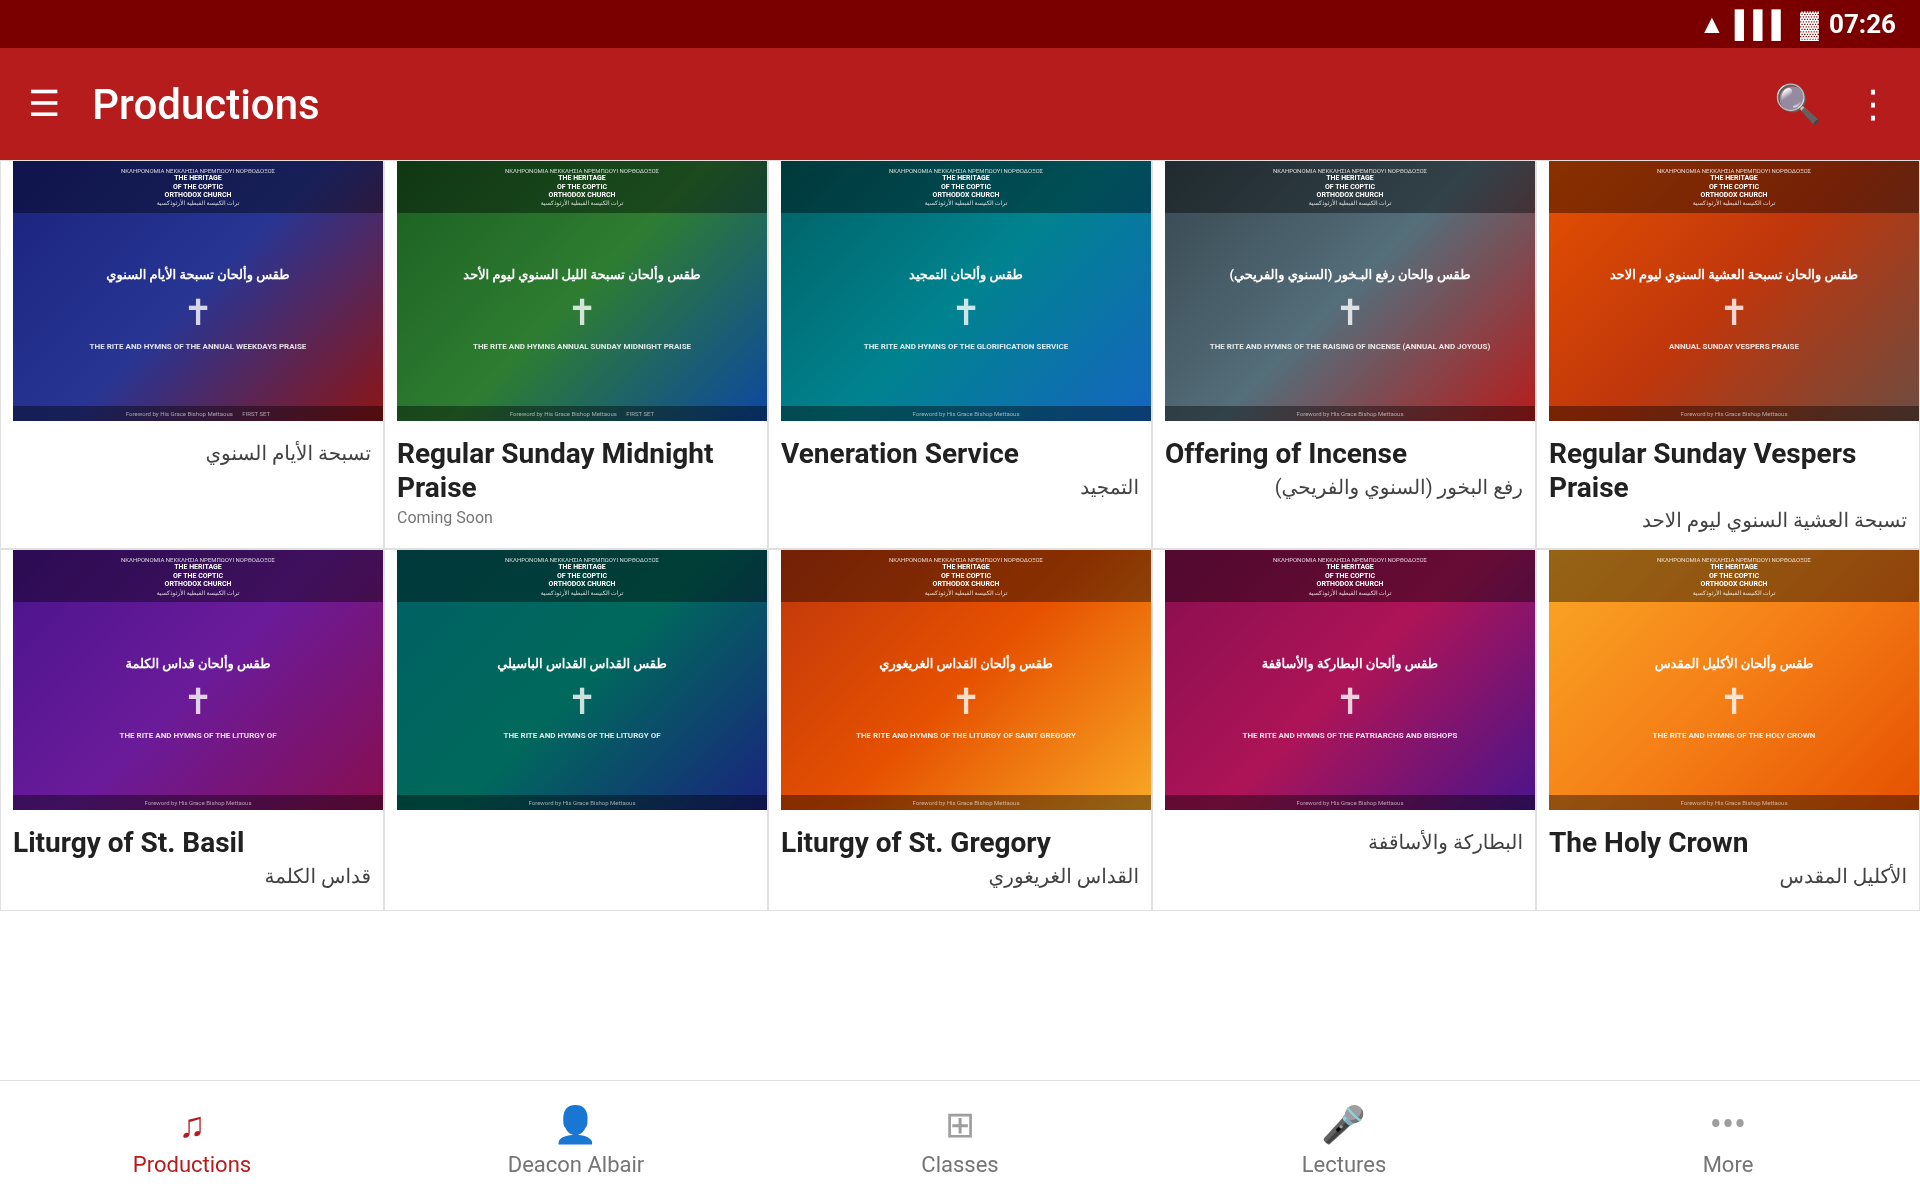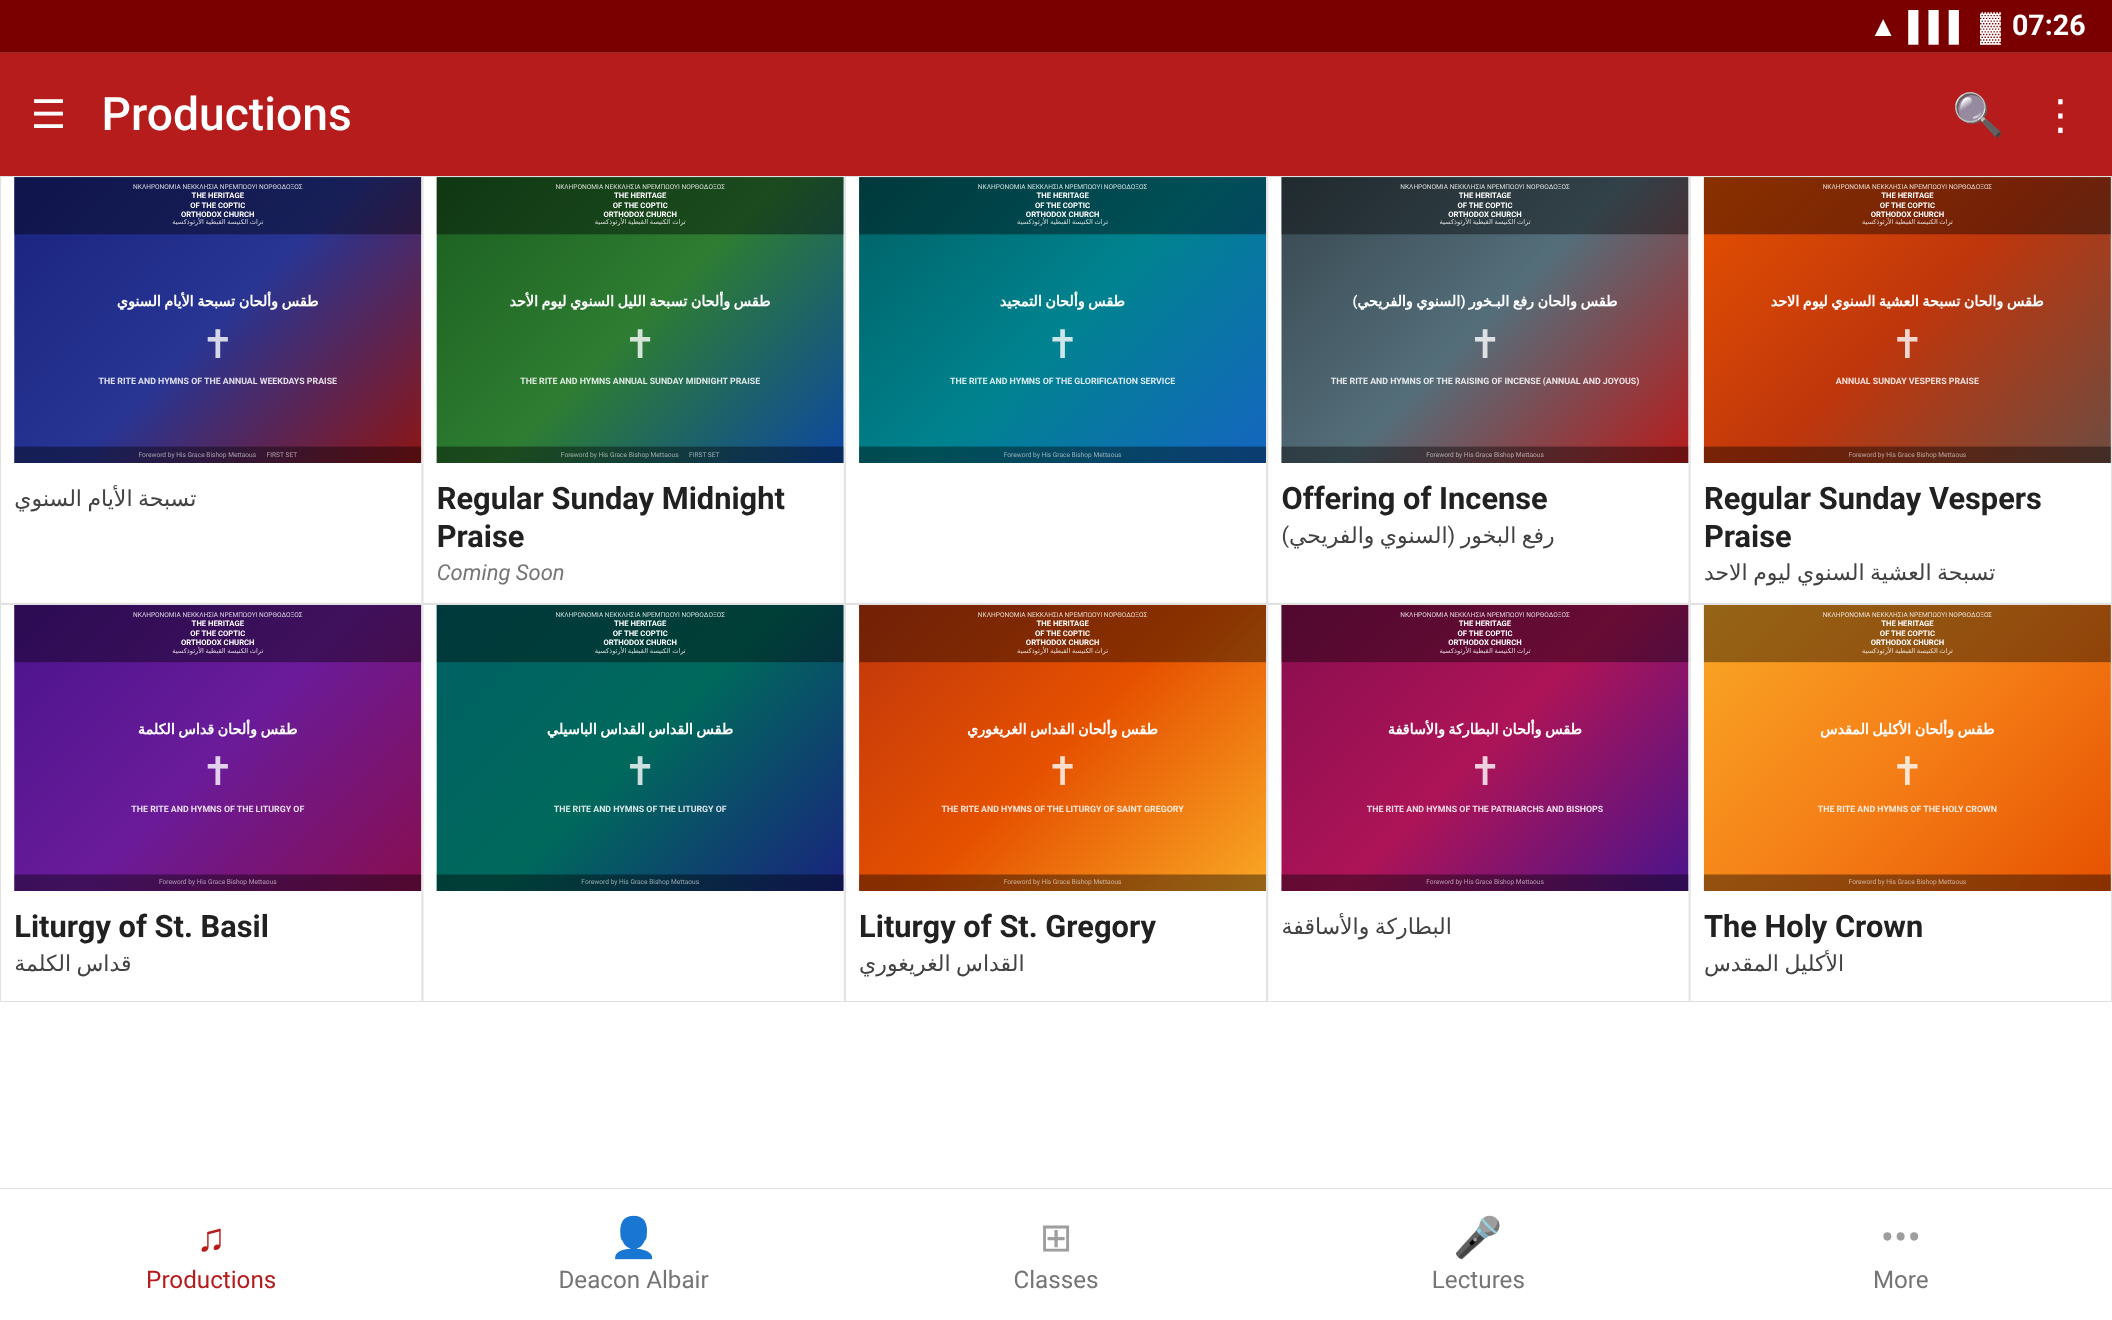--- a/index.html
+++ b/index.html
@@ -100,29 +100,28 @@
       font-weight: bold;
       color: #212121;
       line-height: 1.2;
       margin-bottom: 4px;
     }
 
     .item-title-ar {
       font-size: 20px;
       color: #424242;
       direction: rtl;
-      text-align: left;
+      text-align: right;
       margin-top: 4px;
     }
 
     .item-subtitle {
-      font-size: 20px;
+      font-size: 16px;
       color: #757575;
       margin-top: 4px;
-      font-style: italic;
     }
 
     
     #bottom-nav {
       width: 100%;
       height: 120px;
       background: white;
       display: flex;
       align-items: center;
       border-top: 1px solid #e0e0e0;
@@ -303,20 +302,25 @@
           <div class="book-title-ar">طقس وألحان التمجيد</div>
           <div class="book-cross-icon">✝</div>
           <div class="book-title-en">THE RITE AND HYMNS OF THE GLORIFICATION SERVICE</div>
         </div>
         <div class="book-bottom">
           <span style="opacity:0.7;">Foreword by His Grace Bishop Mettaous</span>
           
         </div>
       </div>
     </div>
+    <div class="item-info">
+      <div class="item-title-en">Veneration Service</div>
+
+      <div class="item-title-ar">التمجيد</div>
+    </div>
   </div>
       <div class="item-card">
     <div class="cover">
       <div class="book-cover" style="background: linear-gradient(135deg, #37474f 0%, #546e7a 50%, #b71c1c 100%);">
         <div class="book-top-banner">
           <div style="font-size:6px; opacity:0.8;">ΝΚΛΗΡΟΝΟΜΙΑ ΝΕΚΚΛΗΣΙΑ ΝΡΕΜΠΩΟΥΙ ΝΟΡΘΟΔΟΞΟΣ</div>
           <div style="font-size:7px; font-weight:bold;">THE HERITAGE<br>OF THE COPTIC<br>ORTHODOX CHURCH</div>
           <div style="font-size:6px; opacity:0.8; direction:rtl;">تراث الكنيسة القبطية الأرثوذكسية</div>
         </div>
         <div class="book-main">

